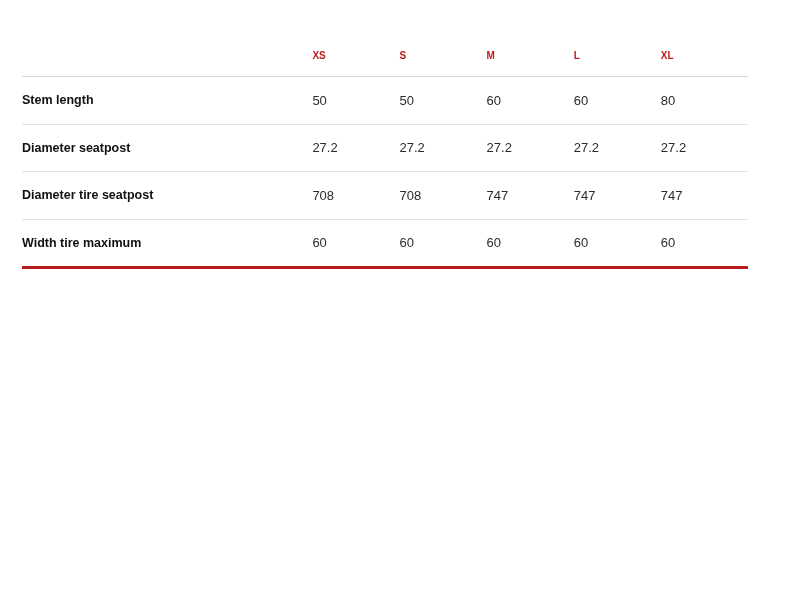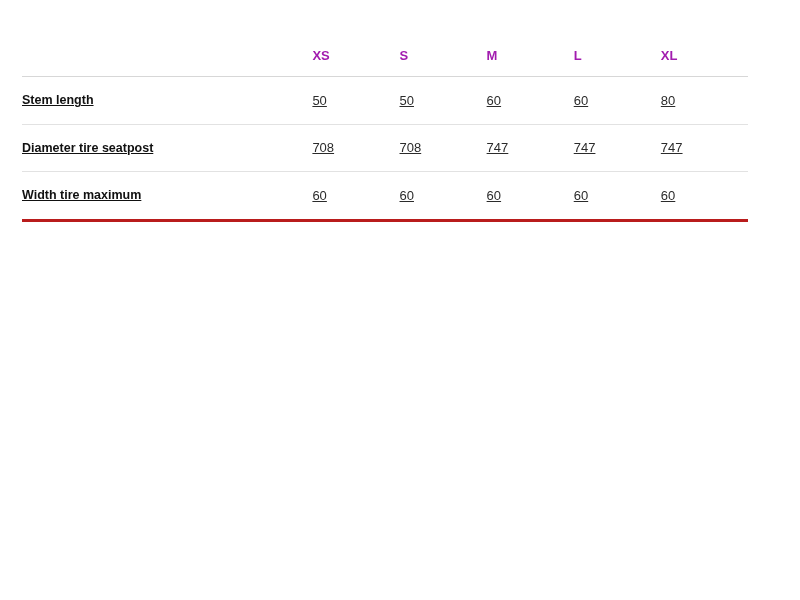--- a/index.html
+++ b/index.html
@@ -40,40 +40,39 @@
   table.spec-table th,
   table.spec-table td {
     text-align: left;
     padding: 0;
     vertical-align: middle;
   }
   .col-label { width: 290px; }
   .col-size  { width: 87px; }
 
   thead th {
-    font-size: 13px;
+    font-size: 10px;
     font-weight: bold;
-    color: #a21caf;
+    color: #b91c1c;
     height: 42px;
     padding-bottom: 8px;
   }
   thead tr {
     border-bottom: 1px solid #d7d7d7;
   }
   tbody tr {
     border-bottom: 1px solid #e2e2e2;
   }
   tbody tr:last-child {
     border-bottom: 3px solid #b91c1c;
   }
   tbody td {
     height: 46.5px;
     font-size: 13px;
     color: #2b2b2b;
-    text-decoration: underline;
   }
   tbody td.row-label {
     font-weight: bold;
     font-size: 12.5px;
     color: #111111;
   }
   .pad-left { padding-left: 4px; }
 </style>
 </head>
 <body>
@@ -104,20 +103,28 @@
       <tbody>
         <tr>
           <td class="row-label pad-left">Stem length</td>
           <td>50</td>
           <td>50</td>
           <td>60</td>
           <td>60</td>
           <td>80</td>
         </tr>
         <tr>
+          <td class="row-label pad-left">Diameter seatpost</td>
+          <td>27.2</td>
+          <td>27.2</td>
+          <td>27.2</td>
+          <td>27.2</td>
+          <td>27.2</td>
+        </tr>
+        <tr>
           <td class="row-label pad-left">Diameter tire seatpost</td>
           <td>708</td>
           <td>708</td>
           <td>747</td>
           <td>747</td>
           <td>747</td>
         </tr>
         <tr>
           <td class="row-label pad-left">Width tire maximum</td>
           <td>60</td>

